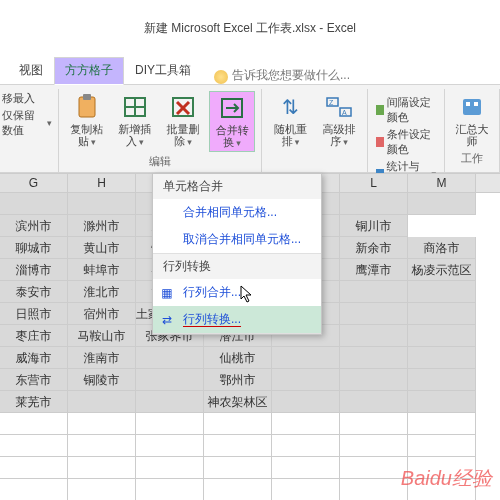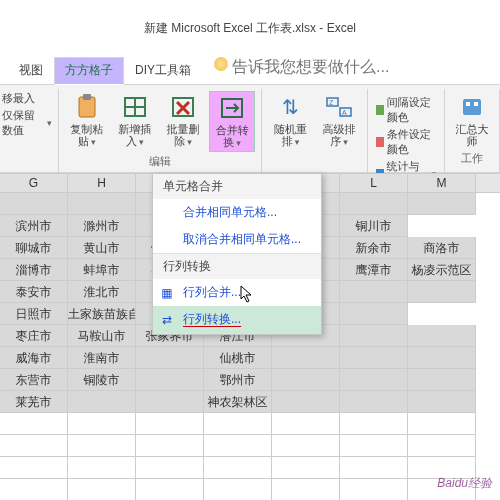--- a/index.html
+++ b/index.html
@@ -1,21 +1,21 @@
 <!DOCTYPE html>
 <html><head>
 <meta charset="utf-8">
 <style>
 * { margin: 0; padding: 0; box-sizing: border-box; font-family: 'Microsoft YaHei', sans-serif; }
 body { background: #fff; font-size: 12px; overflow: hidden; width: 500px; height: 500px; }
 .title-bar { text-align: center; padding: 20px 0; font-size: 12px; color: #444; }
 .tabs { display: flex; background: #fff; border-bottom: 1px solid #d4d4d4; padding: 0 8px; }
 .tab { padding: 4px 10px; font-size: 12px; color: #444; border: 1px solid transparent; cursor: pointer; }
 .tab.active { background: #c4b5fd; border: 1px solid #d4d4d4; border-bottom-color: #fff; margin-bottom: -1px; color: #217346; }
-.tell-me { display: flex; align-items: flex-start; margin-left: 12px; color: #777; font-size: 16px; }
+.tell-me { display: flex; align-items: flex-end; margin-left: 12px; color: #777; font-size: 12px; }
 .bulb { width: 14px; height: 14px; border-radius: 50%; background: radial-gradient(#ffe08a,#f0c050); margin-right: 4px; display: inline-block; }
 .ribbon { display: flex; background: #f3f3f3; border-bottom: 1px solid #d4d4d4; padding: 4px 0 0; height: 88px; position: relative; }
 .ribbon-group { display: flex; flex-direction: column; align-items: center; border-right: 1px solid #d4d4d4; padding: 2px 6px; }
 .ribbon-row { display: flex; gap: 4px; }
 .ribbon-btn { display: flex; flex-direction: column; align-items: center; padding: 2px 4px; cursor: pointer; text-align: center; min-width: 28px; }
 .ribbon-btn.big { min-width: 42px; }
 .ribbon-btn.highlight { background: #f0abfc; border: 1px solid #9fceb5; }
 .ribbon-icon { width: 28px; height: 28px; display: flex; align-items: center; justify-content: center; font-size: 20px; }
 .ribbon-label { font-size: 11px; color: #444; line-height: 1.1; margin-top: 2px; white-space: pre-line; }
 .group-label { font-size: 11px; color: #666; margin-top: auto; padding: 2px 0 4px; }
@@ -31,21 +31,21 @@
 .cell { width: 68px; height: 22px; border-right: 1px solid #ccc; border-bottom: 1px solid #ccc; font-size: 12px; text-align: center; line-height: 22px; background: #d9d9d9; color: #333; overflow: hidden; white-space: nowrap; }
 .row.white .cell { background: #fff; }
 .menu { position: absolute; top: 0; left: 152px; width: 170px; background: #fff; border: 1px solid #c5c5c5; box-shadow: 2px 2px 6px rgba(0,0,0,0.25); z-index: 100; }
 .menu-section { border-bottom: 1px solid #e0e0e0; }
 .menu-header { background: #f3f3f3; padding: 4px 10px; font-size: 12px; color: #444; font-weight: 500; }
 .menu-item { padding: 5px 8px 5px 30px; font-size: 12px; color: #1d4ed8; cursor: pointer; position: relative; display: flex; align-items: flex-end; }
 .menu-item.hover { background: #cce8d8; }
 .menu-item.underline { text-decoration: underline; text-decoration-color: #c00; text-underline-offset: 3px; }
 .menu-icon { position: absolute; left: 6px; width: 16px; height: 16px; display: flex; align-items: center; justify-content: center; font-size: 12px; }
 .cursor { position: absolute; width: 16px; height: 20px; pointer-events: none; z-index: 200; }
-.watermark { position: absolute; right: 8px; bottom: 8px; color: #701a75; font-size: 12px; font-style: italic; opacity: 0.7; }
+.watermark { position: absolute; right: 8px; bottom: 8px; color: #ef4444; font-size: 20px; font-style: italic; opacity: 0.7; }
 svg { display: block; }
 .svg-clipboard { fill: #f0b060; stroke: #b07020; }
 .svg-table { fill: none; stroke: #388050; stroke-width: 2; }
 .svg-x { stroke: #c03020; stroke-width: 3; }
 </style>
 </head>
 <body>
 
 <div class="title-bar">新建 Microsoft Excel 工作表.xlsx - Excel</div>
 
@@ -219,20 +219,21 @@
         <div class="cell">泰安市</div>
         <div class="cell">淮北市</div>
         <div class="cell">湘潭市</div>
         <div class="cell">随州市</div>
         <div class="cell" style="background: rgb(217, 217, 217);"></div>
         <div class="cell" style="background: rgb(217, 217, 217);"></div>
         <div class="cell" style="background: rgb(217, 217, 217);"></div>
       </div>
       <div class="row">
         <div class="cell">日照市</div>
+        <div class="cell">宿州市</div>
         <div class="cell">土家族苗族自</div>
         <div class="cell">天门市</div>
         <div class="cell" style="background: rgb(217, 217, 217);"></div>
         <div class="cell" style="background: rgb(217, 217, 217);"></div>
         <div class="cell" style="background: rgb(217, 217, 217);"></div>
       </div>
       <div class="row">
         <div class="cell">枣庄市</div>
         <div class="cell">马鞍山市</div>
         <div class="cell">张家界市</div>

